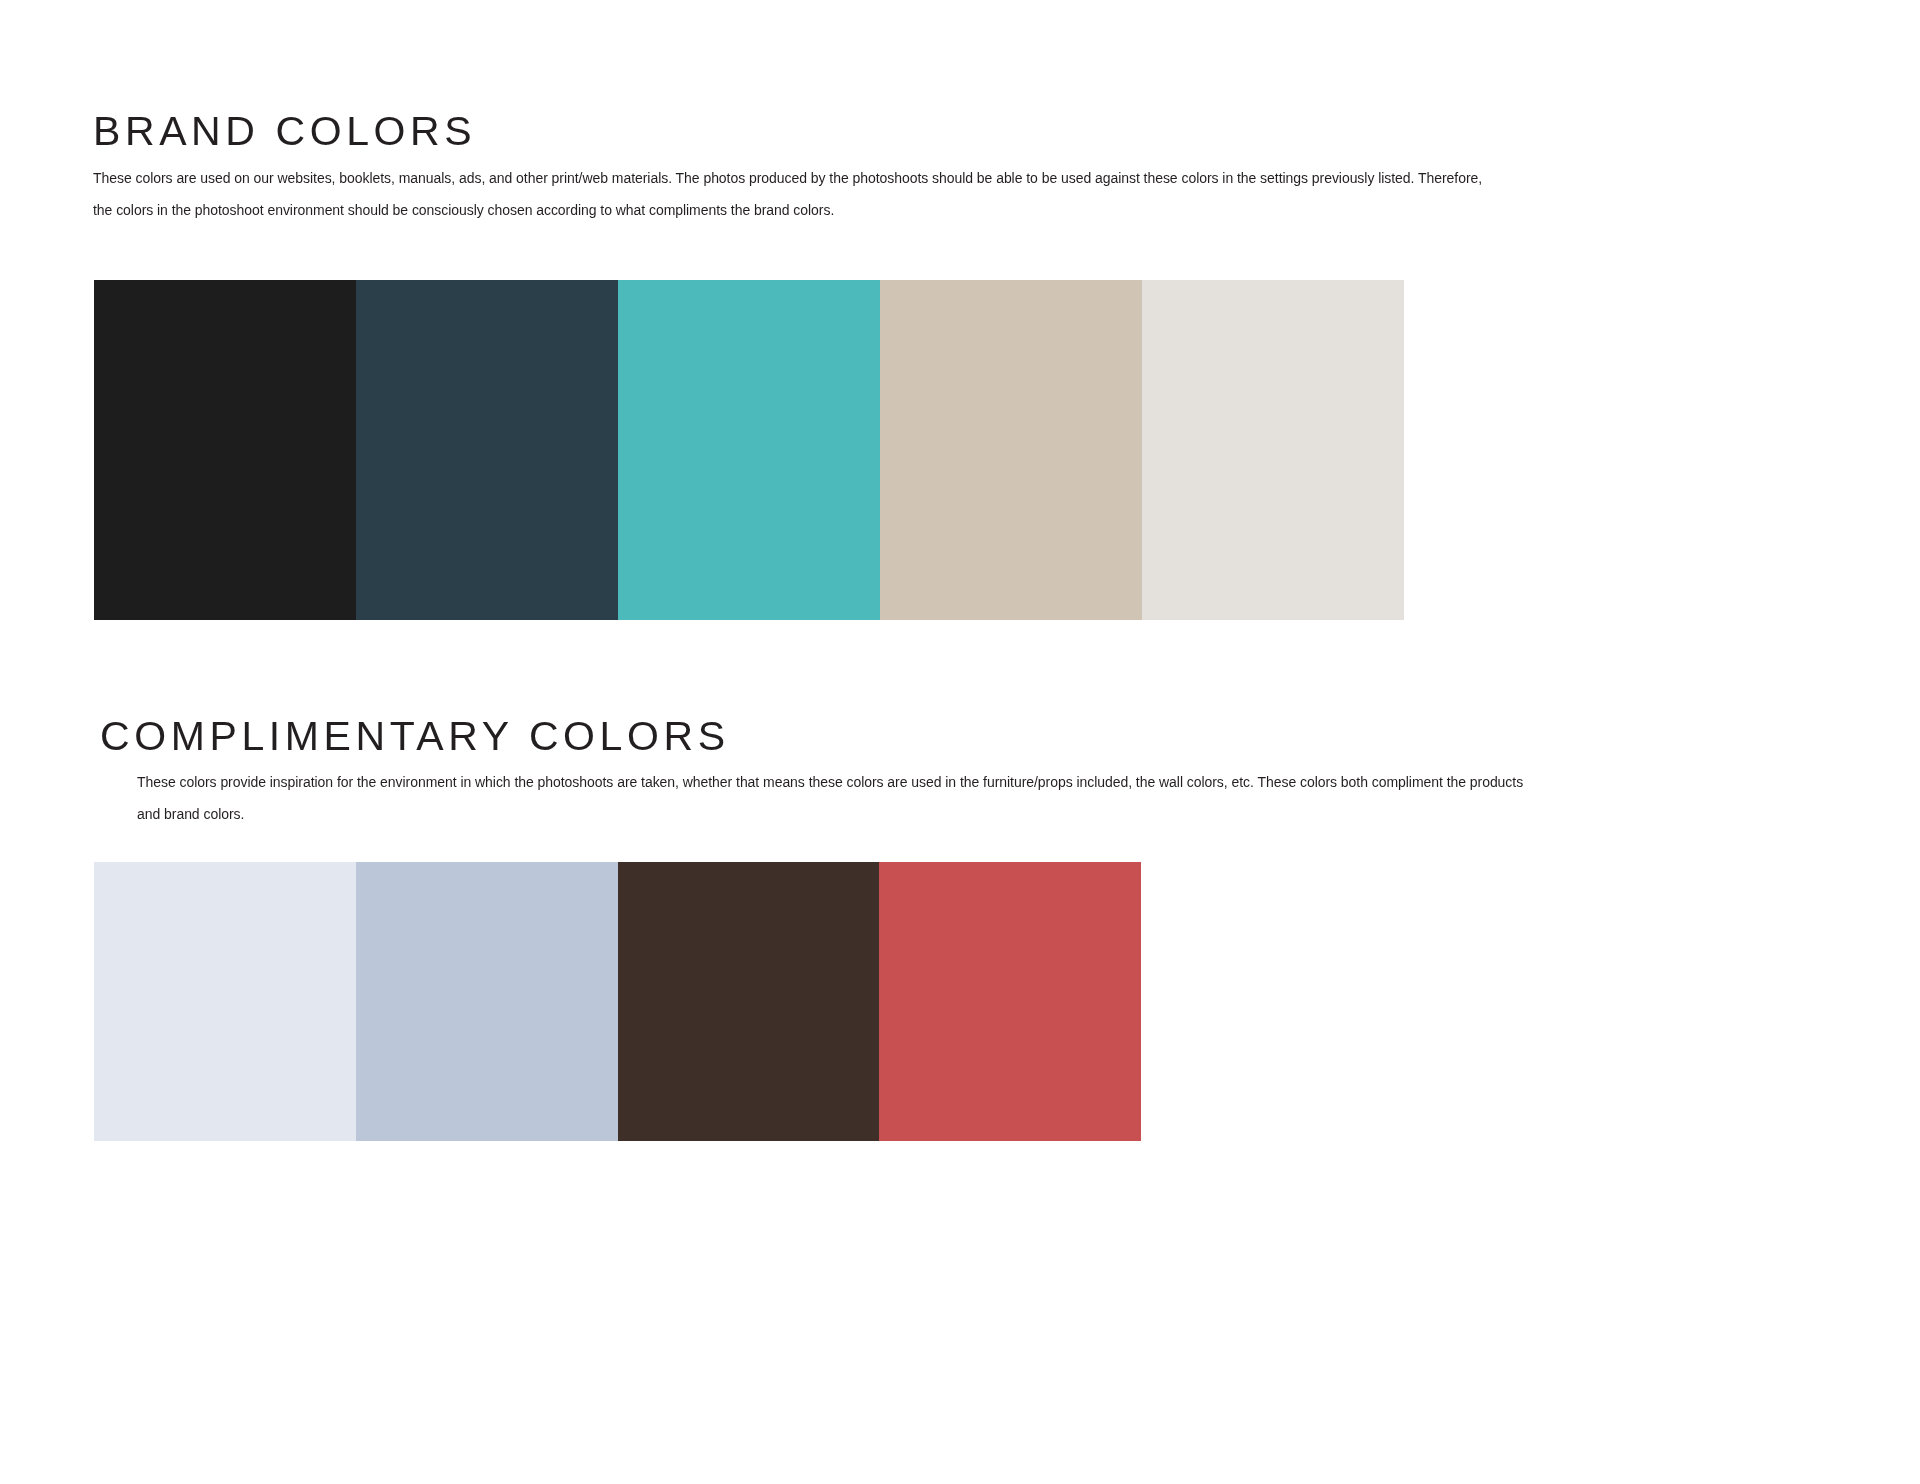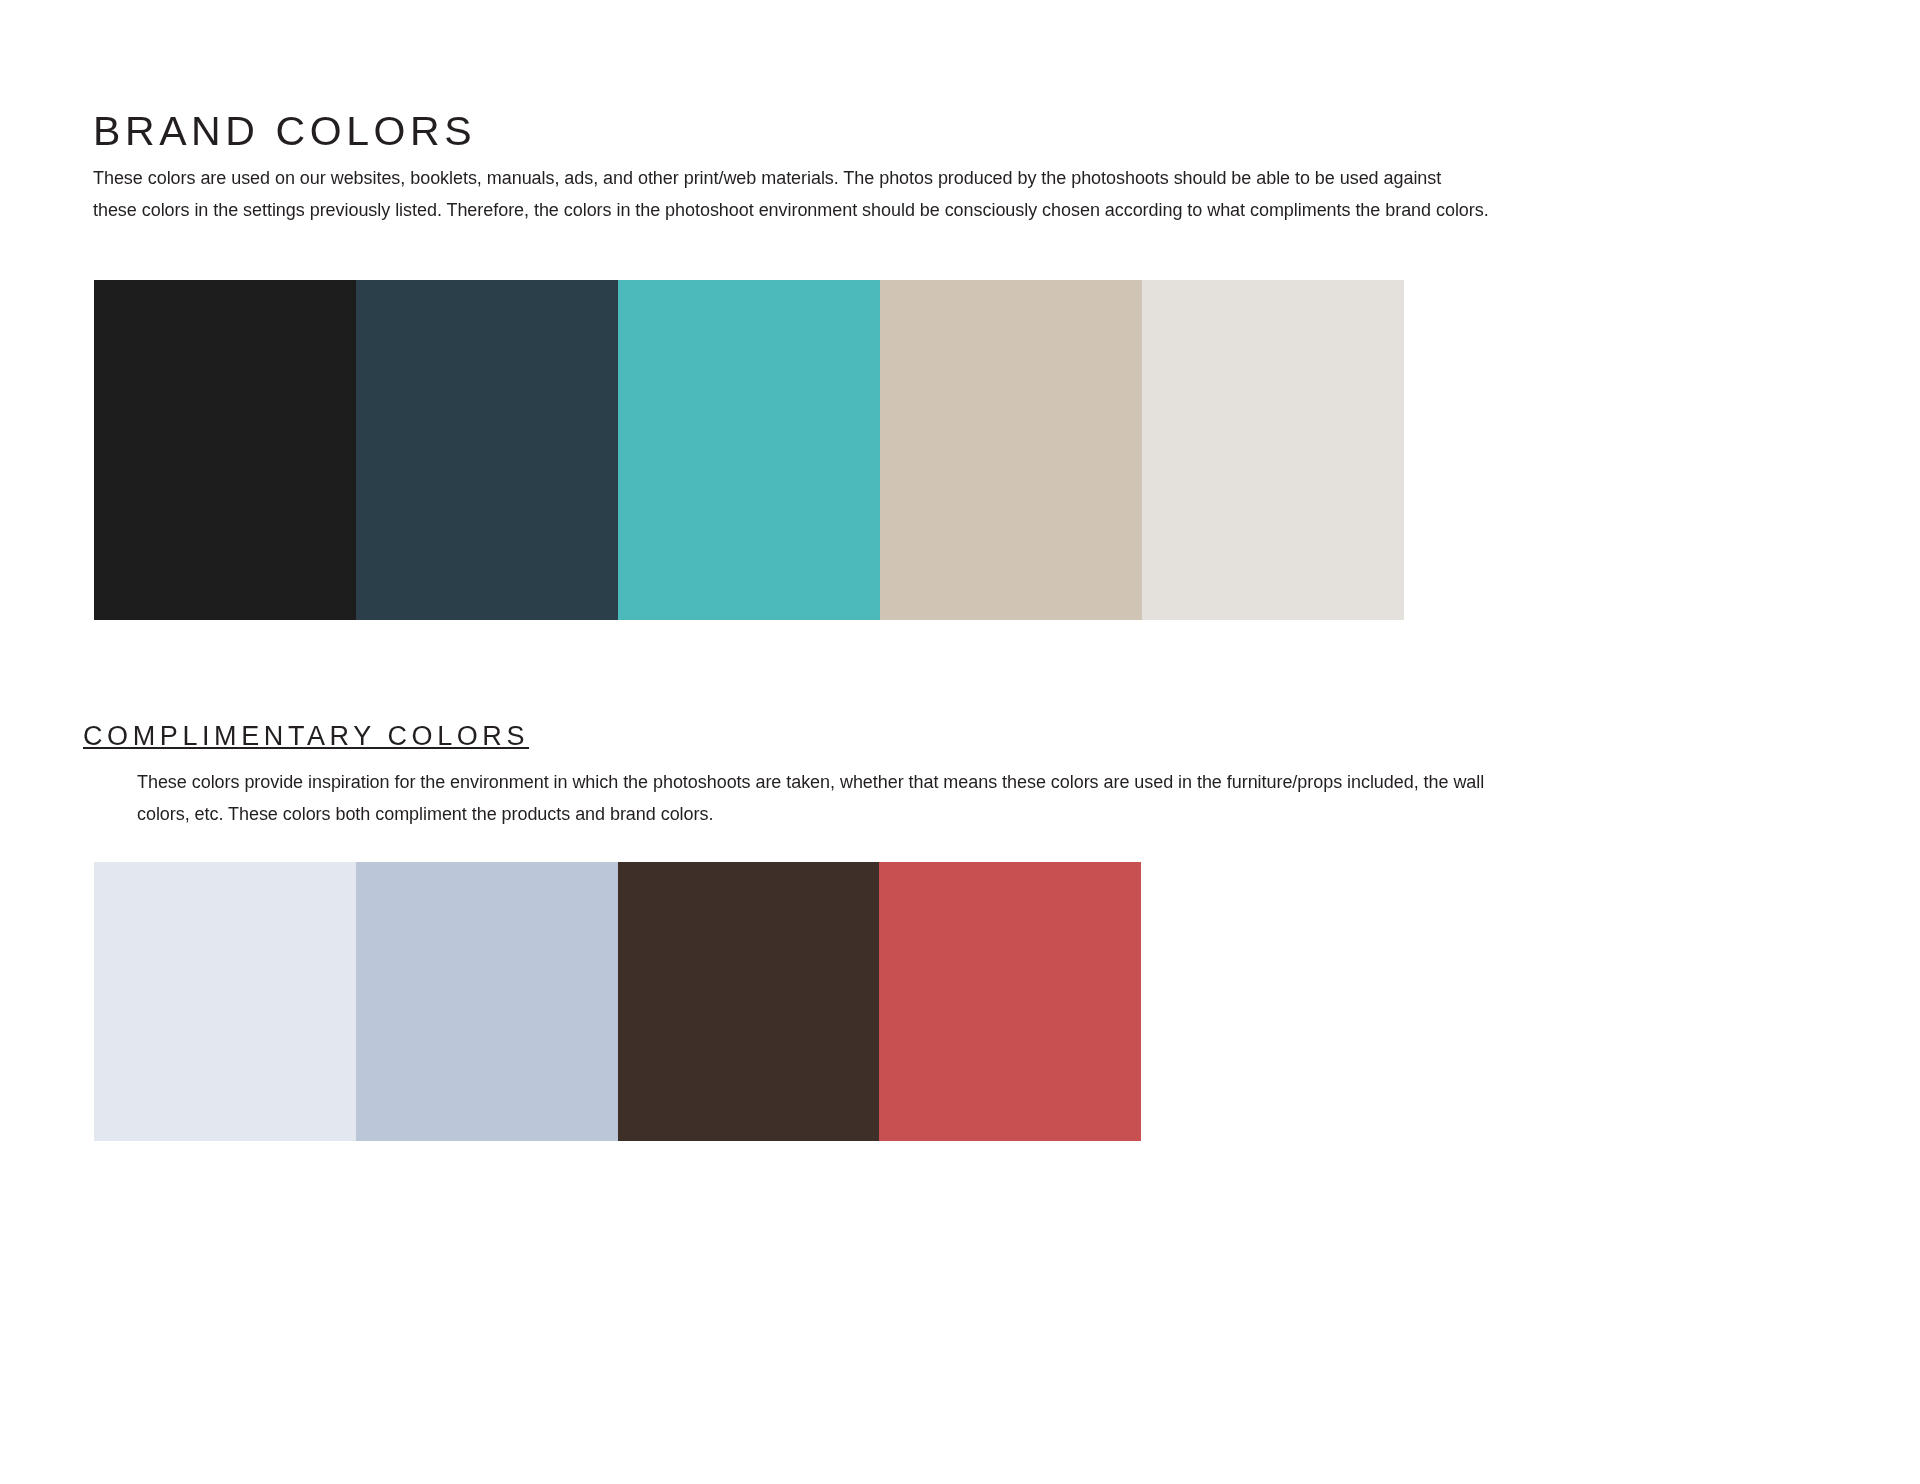--- a/index.html
+++ b/index.html
@@ -46,34 +46,33 @@
 
   #brand-heading {
     left: 69px;
     top: 84px;
     font-size: 41px;
     letter-spacing: 4.6px;
     line-height: 46px;
   }
 
   #complimentary-heading {
-    left: 59px;
+    left: 76px;
     top: 85px;
-    font-size: 27px;
+    font-size: 41px;
     letter-spacing: 4.6px;
     line-height: 46px;
-    text-decoration: underline;
   }
 
   
   .section-body {
     position: absolute;
     font-family: "Liberation Sans", sans-serif;
     font-weight: 400;
-    font-size: 18px;
+    font-size: 14px;
     line-height: 31.5px;
     color: #231f20;
     letter-spacing: -0.05px;
   }
 
   #brand-body {
     left: 69px;
     top: 139px;
     width: 1420px;
   }

